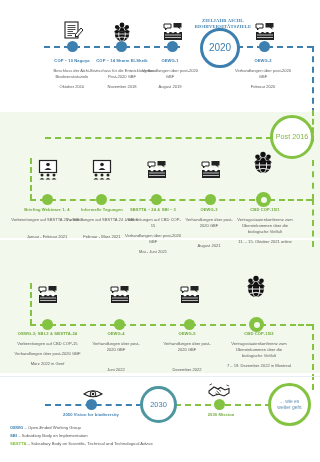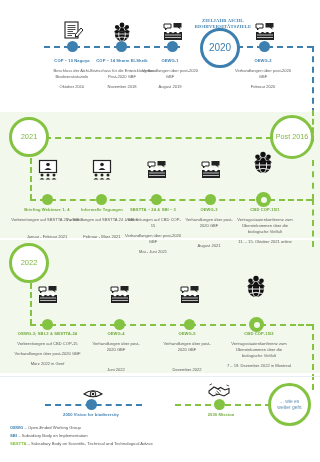--- a/index.html
+++ b/index.html
@@ -189,21 +189,20 @@
     <div class="ev-date">Februar 2020</div>
   </div>
 
   <div class="dash-h green" style="left:45px;top:137px;width:227px"></div>
   <div class="dash-v green" style="left:30px;top:158px;height:42px"></div>
   <div class="dash-h green" style="left:30px;top:199px;width:255px"></div>
   <div class="dash-h green" style="left:288px;top:199px;width:24px"></div>
   <div class="dash-v green" style="left:312px;top:160px;height:40px"></div>
   <div class="dash-v green" style="left:312px;top:199px;height:48px"></div>
 
-  <div class="yr-circle yr-green" style="left:9px;top:117px;width:40px;height:40px;font-size:7.5px;">2021</div>
   <div class="yr-circle yr-green" style="left:270px;top:115px;width:44px;height:44px;font-size:7.2px;">Post 2016</div>
 
   <div class="icon" style="left:36px;top:158px">
     <svg width="24" height="22" viewBox="0 0 24 22">
       <rect x="3.5" y="2.5" width="17" height="12" fill="#fff" stroke="#222" stroke-width="1.2"></rect>
       <circle cx="12" cy="6.5" r="1.8" fill="#222"></circle>
       <path d="M8.5 12 q3.5 -4 7 0 Z" fill="#222"></path>
       <g fill="#222">
         <circle cx="6" cy="17" r="1.5"></circle>
           <path d="M3.5 21.5 q2.5 -3 5 0 Z"></path>
@@ -310,21 +309,20 @@
     <div class="ev-title green">CBD COP-15/1</div>
     <div class="ev-desc">Vertragsstaatenkonferenz zum Übereinkommen über die biologische Vielfalt</div>
     <div class="ev-date">11. – 15. Oktober 2021 online</div>
   </div>
 
   <div class="dash-v green" style="left:30px;top:283px;height:42px"></div>
   <div class="dash-h green" style="left:30px;top:324px;width:256px"></div>
   <div class="dash-h green" style="left:290px;top:324px;width:22px"></div>
   <div class="dash-v green" style="left:312px;top:324px;height:66px"></div>
 
-  <div class="yr-circle yr-green" style="left:9px;top:243px;width:40px;height:40px;font-size:7.5px;">2022</div>
 
   <div class="icon" style="left:36px;top:282px">
     <svg width="24" height="22" viewBox="0 0 24 22">
       <path d="M3 5 h7 v4 h-4 l-1.5 2 v-2 h-1.5 Z" fill="#fff" stroke="#222" stroke-width="1"></path>
       <path d="M12.5 4 h8 v4.5 h-2 l1.5 2 -3.5 -2 h-4 Z" fill="#222"></path>
       <rect x="3" y="13" width="18" height="8" fill="#222"></rect>
       <g fill="#fff">
           <circle cx="7" cy="12.6" r="1.8"></circle>
           <circle cx="12" cy="12.2" r="1.8"></circle>
           <circle cx="17" cy="12.6" r="1.8"></circle>
@@ -410,20 +408,21 @@
     <div class="ev-title green">CBD COP-15/2</div>
     <div class="ev-desc">Vertragsstaatenkonferenz zum Übereinkommen über die biologische Vielfalt</div>
     <div class="ev-date">7 – 19. Dezember 2022 in Montreal</div>
   </div>
 
   <div class="bottom-rule"></div>
 
   <div class="dash-h" style="left:45px;top:404px;width:97px"></div>
   <div class="dash-h green" style="left:175px;top:404px;width:96px"></div>
 
+  <div class="yr-circle yr-grad" style="left:140px;top:386px;width:37px;height:37px;font-size:7.5px;">2030</div>
   <div class="yr-circle yr-green" style="left:268px;top:383px;width:43px;height:43px;font-size:5px;color:#5c8fb3;padding:0 3px;">... wie es weiter geht</div>
 
   <div class="icon" style="left:82px;top:386px">
     <svg width="22" height="13" viewBox="0 0 22 13">
       <path d="M2 7 Q11 0.5 20 7 Q11 12.5 2 7 Z" fill="#fff" stroke="#222" stroke-width="1.1"></path>
       <circle cx="11" cy="7" r="2.8" fill="#fff" stroke="#222" stroke-width="1"></circle>
       <circle cx="11" cy="7" r="1.3" fill="#222"></circle>
     </svg>
   </div>
   <div class="icon" style="left:207px;top:383px">

